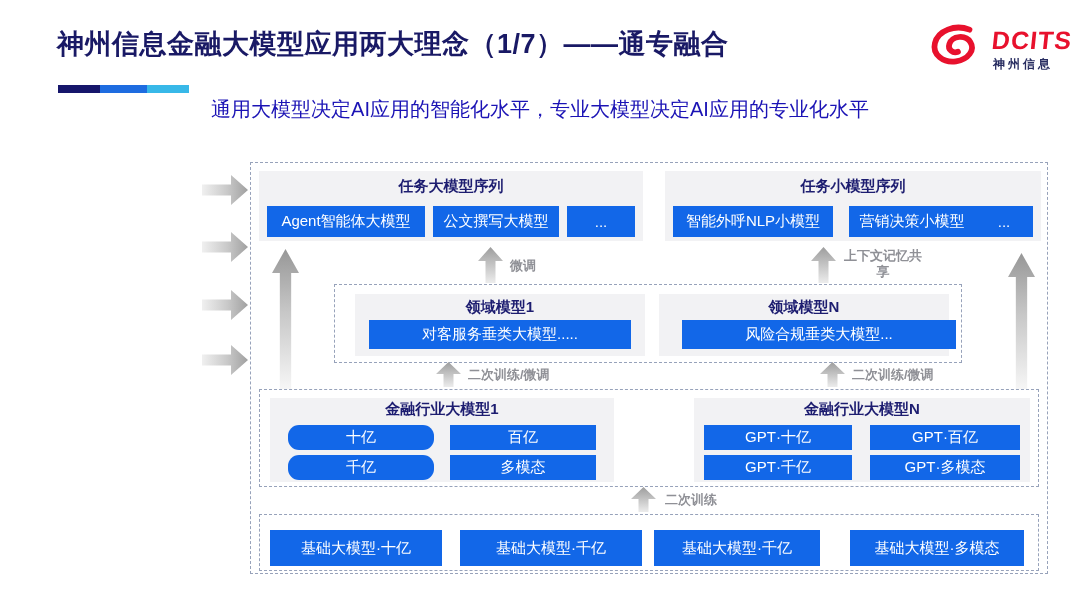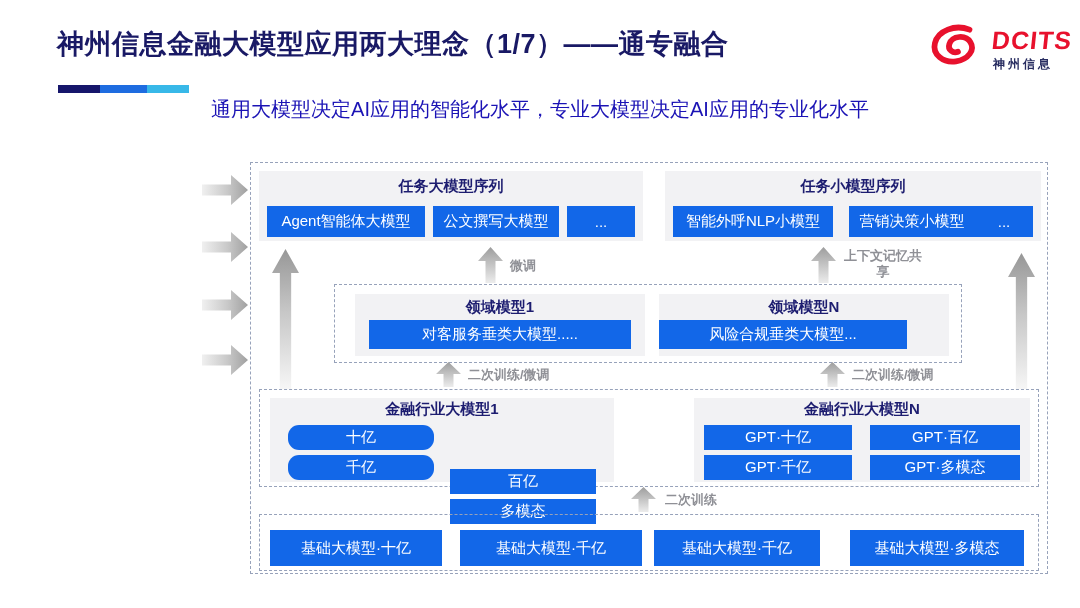--- a/index.html
+++ b/index.html
@@ -71,29 +71,29 @@
   .sfArrowR{left:569px;top:199px;height:25px;}
   .sfLabelR{left:601px;top:204px;}
   .stArrow{left:380px;top:324px;height:25px;}
   .stLabel{left:414px;top:329px;}
 
   
   .domain{left:83px;top:121px;width:628px;height:79px;}
   .d-panel{top:9px;width:290px;height:62px;}
   .d1{left:20px;} .dn{left:324px;}
   .d-box{left:14px;top:26px;width:262px;height:29px;}
-  .dn .d-box{left:0;width:248px;text-align:right;}
+  .dn .d-box{left:23px;width:274px;text-align:right;}
 
   
   .industry{left:8px;top:226px;width:780px;height:98px;}
   .i-panel{top:8px;height:84px;}
   .i1{left:10px;width:344px;} .in{left:434px;width:336px;}
   .i-box{height:25px;width:146px;}
   .i-r1{top:27px;} .i-r2{top:57px;}
-  .i1 .c1{left:18px;border-radius:11px;} .i1 .c2{left:180px;margin-top:44px;}
+  .i1 .c1{left:18px;border-radius:11px;} .i1 .c2{left:180px;}
   .in .c1{left:10px;width:148px;} .in .c2{left:176px;width:150px;}
 
   
   .base{left:8px;top:351px;width:780px;height:57px;}
   .b-box{top:15px;height:36px;}
   .bb1{left:10px;width:172px;}
   .bb2{left:200px;width:182px;}
   .bb3{left:394px;width:166px;}
   .bb4{left:590px;width:174px;}
 </style>

